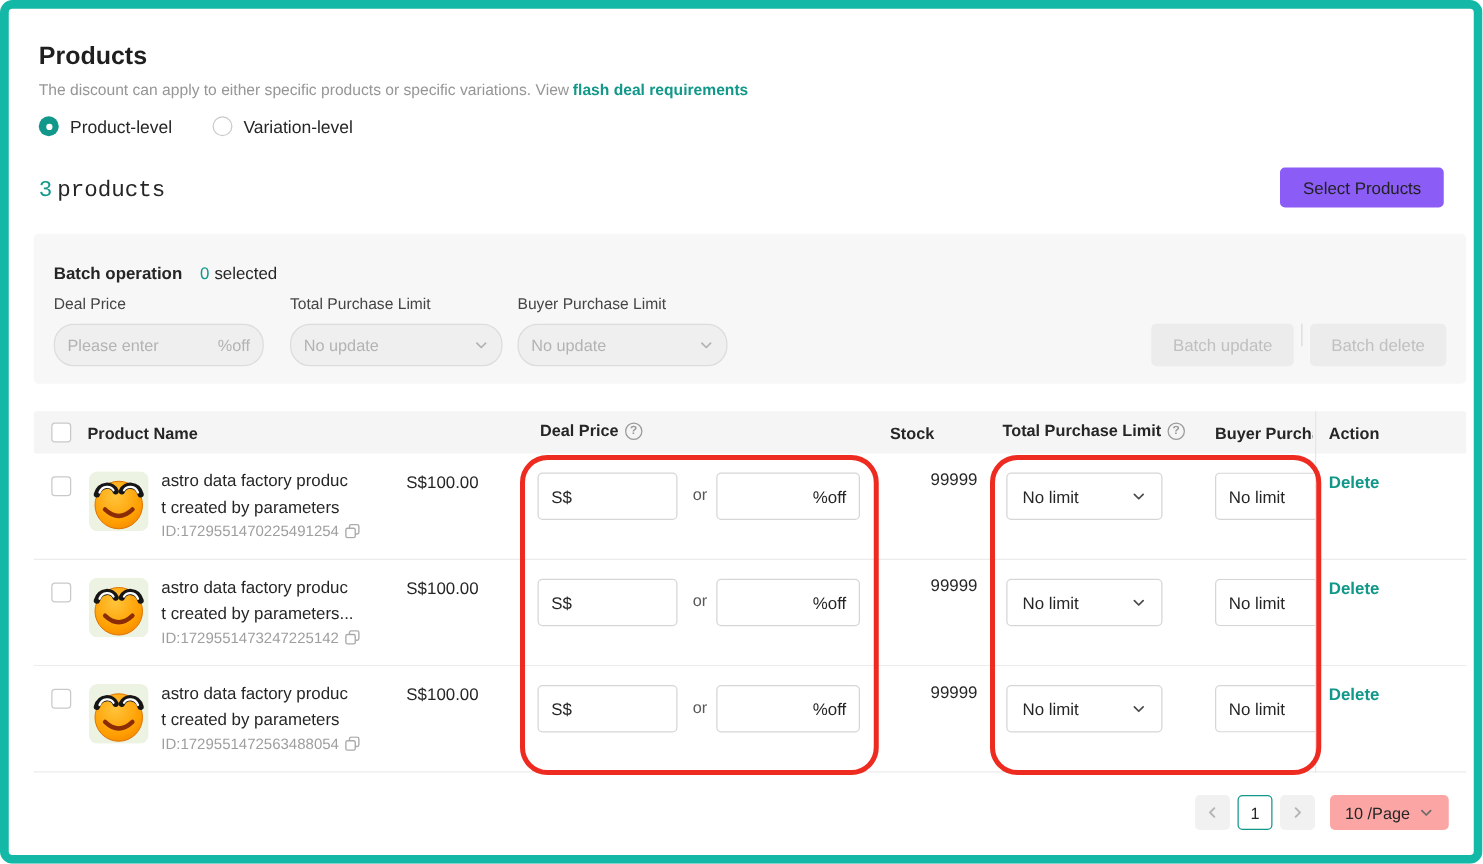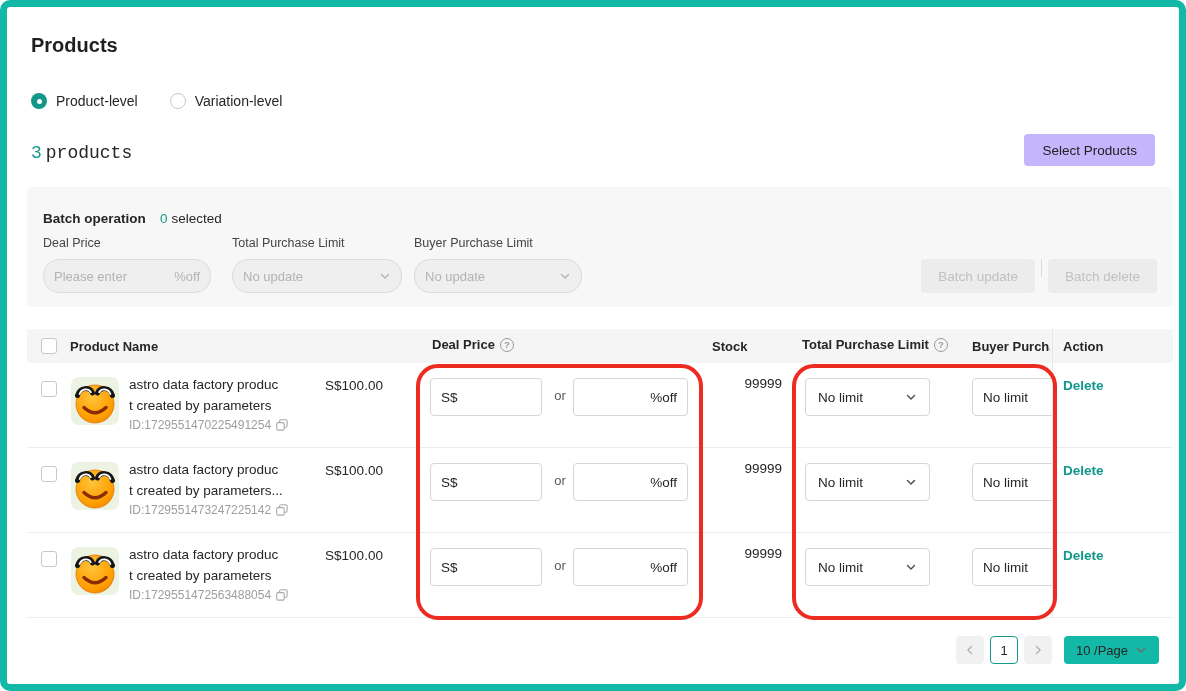--- a/index.html
+++ b/index.html
@@ -24,21 +24,21 @@
   .radio-dot.on{ background:#12988a; }
   .radio-dot.on::after{ content:""; position:absolute; left:5.5px; top:5.5px; width:5px; height:5px; border-radius:50%; background:#fff; }
   .radio-dot.off{ background:#fff; border:1.3px solid #c9c9c9; }
   .radio-label{ margin-left:9px; font-size:14px; color:#262626; }
 
   
   .count-line{ position:absolute; left:24px; top:136px; font-size:18px; color:#262626;font-family:Liberation Mono, monospace; }
   .count-line .num{ color:#12988a; margin-right:4px; }
   .select-products{
     position:absolute; right:24px; top:127px; height:32px; padding:0 18px;
-    background:#c4b5fd; border:none; border-radius:4px; font-size:13.5px; font-weight:500;
+    background:#8b5cf6; border:none; border-radius:4px; font-size:13.5px; font-weight:500;
     color:#212121; cursor:pointer; font-family:inherit;
   }
 
   
   .batch{ position:absolute; left:20px; top:180px; width:1146px; height:120px; background:#f7f7f7; border-radius:4px; }
   .batch-title{ position:absolute; left:16px; top:24px; font-size:13.5px; font-weight:700; color:#262626; }
   .batch-selected{ position:absolute; left:133px; top:24px; font-size:13.5px; color:#262626; }
   .batch-selected .num{ color:#12988a; margin-right:4px; }
   .batch-label{ position:absolute; top:49px; font-size:12.5px; color:#454545; }
   .bl-1{ left:16px; } .bl-2{ left:205px; } .bl-3{ left:387px; }
@@ -98,39 +98,42 @@
   .hl{ position:absolute; border:4px solid #ee2b21; border-radius:22px; pointer-events:none; z-index:5; }
   .hl-1{ left:409px; top:357px; width:287px; height:256px; }
   .hl-2{ left:785px; top:357px; width:265px; height:256px; }
 
   
   .pager{ position:absolute; right:20px; top:629px; display:flex; align-items:center; gap:6px; }
   .pg-btn{ width:28px; height:28px; border:none; border-radius:4px; background:#f1f1f1; color:#b5b5b5;
     display:flex; align-items:center; justify-content:center; cursor:pointer; }
   .pg-cur{ width:28px; height:28px; border:1px solid #12988a; border-radius:4px; background:#fff;
     font-size:13px; color:#262626; display:flex; align-items:center; justify-content:center; cursor:pointer; }
-  .pg-size{ margin-left:6px; height:28px; width:95px; border:none; border-radius:4px; background:#14b8a6;
+  .pg-size{ margin-left:6px; height:28px; width:95px; border:none; border-radius:4px; background:#fca5a5;
     display:flex; align-items:center; justify-content:center; gap:7px; font-size:13px; color:#262626; cursor:pointer; }
 </style>
 </head>
 <body>
 
 <svg width="0" height="0" style="position:absolute">
   <defs>
     <radialGradient id="faceGrad" cx="0.42" cy="0.32" r="0.85">
       <stop offset="0" stop-color="#ffc43a"></stop>
       <stop offset="0.65" stop-color="#ff9e00"></stop>
       <stop offset="1" stop-color="#ef7c00"></stop>
     </radialGradient>
   </defs>
 </svg>
 
 <div class="card">
 
   <div class="page-title">Products</div>
+  <div class="page-sub">
+    <span>The discount can apply to either specific products or specific variations. View</span><a href="#">flash deal requirements</a>
+  </div>
 
   <div class="radio-row">
     <div class="radio-opt">
       <span class="radio-dot on"></span>
       <span class="radio-label">Product-level</span>
     </div>
     <div class="radio-opt">
       <span class="radio-dot off"></span>
       <span class="radio-label">Variation-level</span>
     </div>

